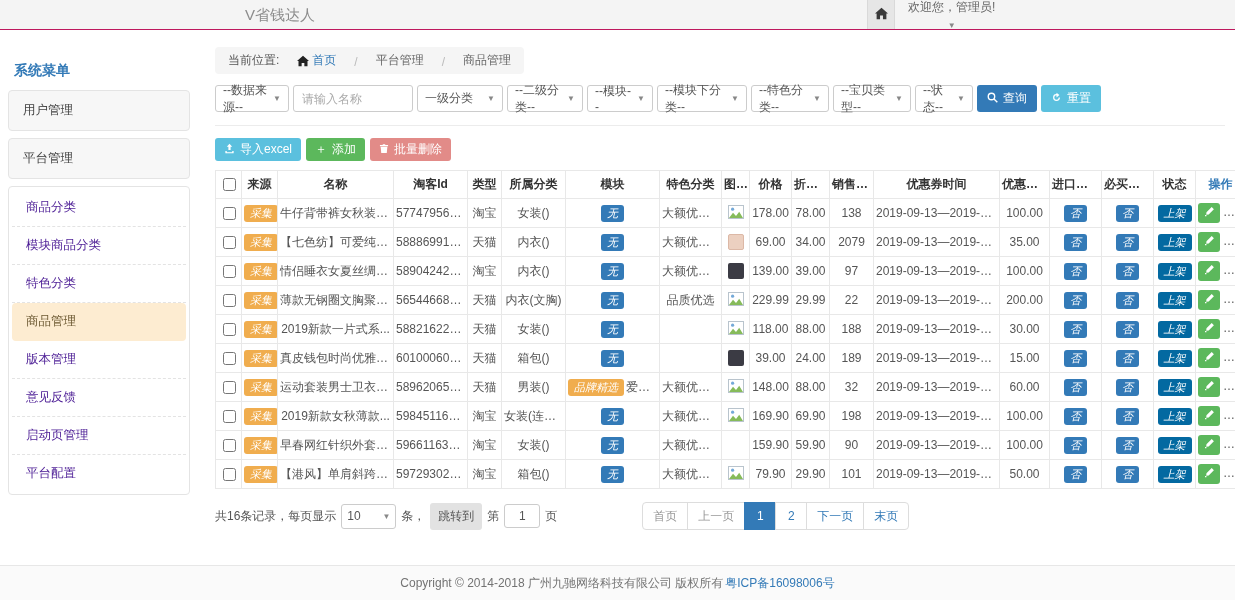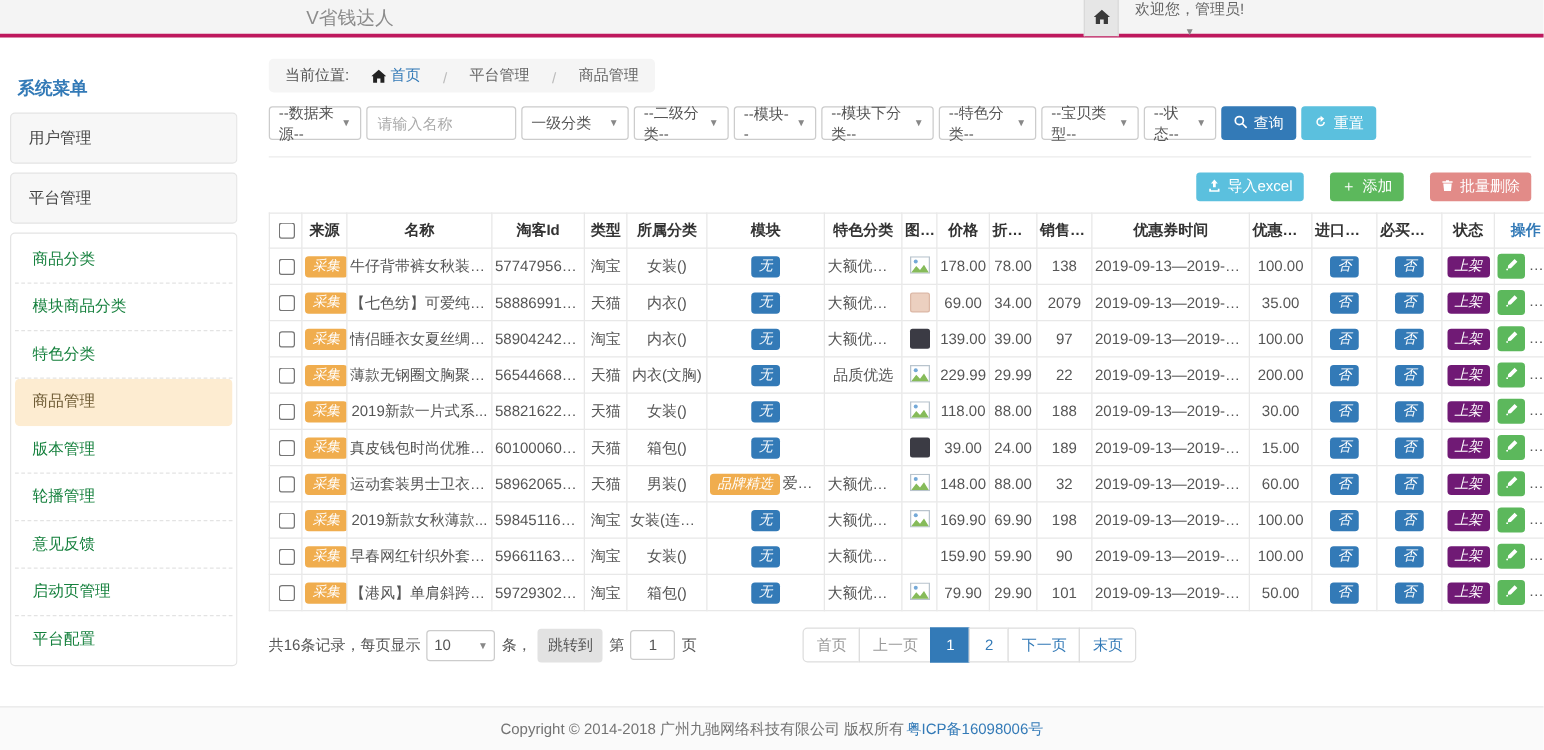--- a/index.html
+++ b/index.html
@@ -6,41 +6,41 @@
   html,body { margin:0; padding:0; }
   body {
     width:1235px; height:600px; position:relative; overflow:hidden;
     font-family:"Liberation Sans","DejaVu Sans",sans-serif;
     font-size:12px; color:#555; background:#fff;
   }
   a { text-decoration:none; cursor:pointer; }
 
   
   .top-header { position:absolute; top:0; left:0; right:0; height:30px;
-    background:#f4f4f4; border-bottom:3px solid #be185d; }
+    background:#f4f4f4; border-bottom:1px solid #be185d; }
   .app-title { position:absolute; left:245px; top:0; line-height:30px;
     font-size:15px; color:#8c8c8c; }
   .header-right { position:absolute; left:867px; top:0; height:29px;
     display:flex; align-items:center; }
   .home-btn { width:28px; height:29px; background:#e6e6e6;
     border-left:1px solid #d9d9d9; border-right:1px solid #d9d9d9;
     display:flex; align-items:center; justify-content:center; color:#3a3a3a; }
   .welcome { margin-left:13px; color:#666; display:flex; align-items:center; gap:5px;flex-direction:column; }
   .caret-sm { font-size:8px; color:#888; }
 
   
   .sidebar { position:absolute; left:8px; top:50px; width:182px; height:514px; overflow:hidden; }
   .sidebar-title { color:#337ab7; font-weight:bold; font-size:14px; padding:12px 6px 10px 6px;font-family:Liberation Mono, monospace; }
   .menu-top { display:block; padding:11px 14px; background:#f7f7f7;
     border:1px solid #e4e4e4; border-radius:4px; margin-bottom:7px;
     color:#444; font-size:12.5px; }
   .submenu { border:1px solid #e4e4e4; border-radius:4px; background:#fff;
     margin-bottom:7px; padding:2px 0; }
   .menu-sub { display:block; padding:10px 14px; margin:0 3px;
-    color:#15803d; border-bottom:1px dashed #e3e3e3; font-size:12.5px; }
+    color:#4c1d95; border-bottom:1px dashed #e3e3e3; font-size:12.5px; }
   .submenu .menu-sub:last-child { border-bottom:none; }
   .menu-sub.active { background:#fdecd1; border-radius:4px; color:#6d5a33; border-bottom-color:transparent; }
 
   
   .main { position:absolute; left:215px; top:47px; width:1010px; }
   .breadcrumb { display:inline-flex; align-items:flex-end; gap:18px;
     background:#f5f5f5; border-radius:4px; padding:5px 13px; color:#777; }
   .breadcrumb .bc-label { color:#555; }
   .breadcrumb .bc-home { color:#337ab7; display:inline-flex; align-items:center; gap:3px; }
   .breadcrumb .bc-home .hicon { color:#222; display:inline-flex; }
@@ -57,34 +57,34 @@
   .txt-input::placeholder { color:#aaa; }
   .btn { height:27px; border:none; border-radius:3px; color:#fff;
     display:inline-flex; align-items:center; gap:5px; padding:0 10px;
     font:inherit; cursor:pointer; flex:none; }
   .btn-primary { background:#337ab7; }
   .btn-info { background:#5bc0de; }
   .btn-success { background:#5cb85c; }
   .btn-danger-soft { background:#e28b88; }
 
   .panel { margin-top:13px; border-top:1px solid #ececec; padding-top:12px; }
-  .toolbar { display:flex; justify-content:flex-end; gap:21px; }
+  .toolbar { display:flex; gap:5px; }
   .toolbar .btn { height:23px; padding:0 9px; font-size:12px; }
 
   table.grid { width:100%; border-collapse:collapse; table-layout:fixed; margin-top:9px; }
   .grid th, .grid td { border:1px solid #e8e8e8; text-align:center;
     padding:4px 2px; font-size:12px; color:#555; overflow:hidden;
     white-space:nowrap; text-overflow:ellipsis; height:27px; }
   .grid th { color:#333; font-weight:bold; }
   .grid th.op-col { color:#337ab7; }
   .badge { display:inline-block; padding:3px 6px; border-radius:3px;
     color:#fff; font-size:11px; line-height:1;font-style:italic; }
   .badge-orange { background:#f0ad4e; }
   .badge-blue { background:#337ab7; }
-  .badge-green { background:#701a75; }
+  .badge-green { background:#0369a1; }
   .module-cell .mod-text { margin-left:2px; color:#555; }
   .op-btn { display:inline-flex; width:22px; height:20px; border-radius:3px;
     align-items:center; justify-content:center; color:#fff; cursor:pointer;
     vertical-align:middle; }
   .op-edit { background:#5cb85c; margin-right:3px; }
   .op-del { background:#d9534f; }
   .thumb { display:inline-block; width:16px; height:16px; border-radius:2px; vertical-align:middle; }
   .thumb-dark { background:#3b3b44; }
   .thumb-light { background:#ecd0c0; border:1px solid #dcb8a6; }
 
@@ -136,21 +136,20 @@
   <div class="sidebar-title">系统菜单</div>
   <div id="sidebar-menu">
       <a class="menu-top">用户管理</a>
       <a class="menu-top">平台管理</a>
       <div class="submenu">
         <a class="menu-sub">商品分类</a>
         <a class="menu-sub">模块商品分类</a>
         <a class="menu-sub">特色分类</a>
         <a class="menu-sub active">商品管理</a>
         <a class="menu-sub">版本管理</a>
-        <a class="menu-sub">轮播管理</a>
         <a class="menu-sub">意见反馈</a>
         <a class="menu-sub">启动页管理</a>
         <a class="menu-sub">平台配置</a>
       </div>
     </div>
 </div>
 
 <div class="main">
 
   <div class="breadcrumb">

